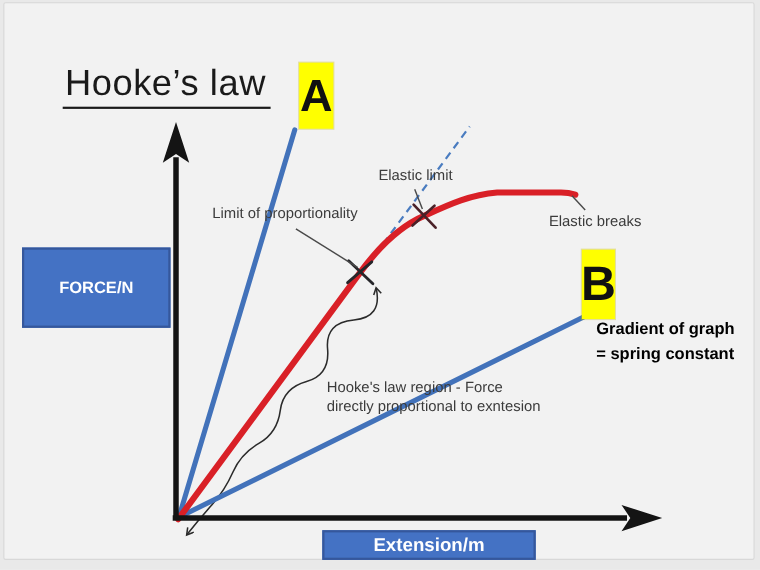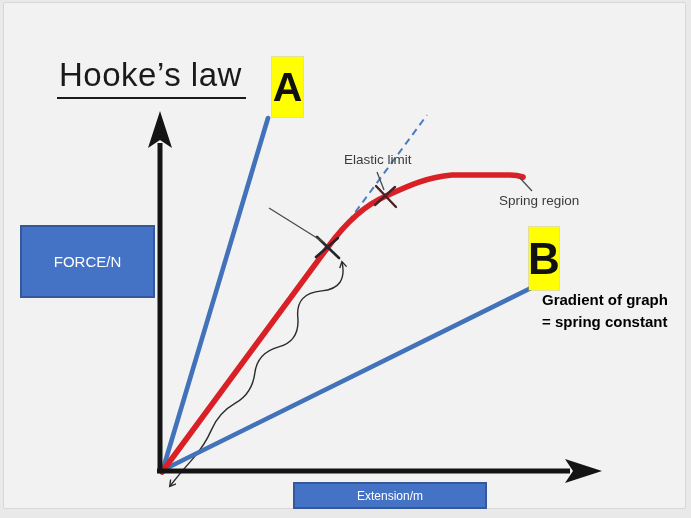--- a/index.html
+++ b/index.html
@@ -34,24 +34,24 @@
     border-bottom:2px solid var(--title-color);padding:0 4px 3px 2px;letter-spacing:.5px;
   }
   .tag{
     background:var(--highlight);color:#111;display:flex;align-items:center;justify-content:center;
     font-weight:600;box-shadow:0 0 0 1px rgba(200,190,0,.35);
   }
   .tag-a{left:272px;top:57px;width:31px;height:60px;font-size:41px;}
   .tag-b{left:529px;top:227px;width:30px;height:63px;font-size:44px;}
   .axis-box{
     background:var(--box-fill);border:2px solid var(--box-border);color:var(--box-text);
-    display:flex;align-items:center;justify-content:center;font-weight:400;box-sizing:border-box;
+    display:flex;align-items:center;justify-content:center;font-weight:700;box-sizing:border-box;
   }
   .force-box{left:20px;top:225px;width:135px;height:73px;font-size:15px;}
-  .extension-box{left:293px;top:482px;width:194px;height:27px;font-size:12px;}
+  .extension-box{left:293px;top:482px;width:194px;height:27px;font-size:17px;}
   .note{color:var(--annotation-text);font-size:13.5px;white-space:pre-line;line-height:1.3;}
   .limit-label{left:193px;top:185px;}
   .elastic-label{left:344px;top:151px;}
   .spring-label{left:499px;top:192px;}
   .gradient-note{left:542px;top:289px;font-size:15px;font-weight:700;color:#000000;line-height:1.45;}
   .hookes-note{left:297px;top:343px;line-height:1.35;}
 </style>
 </head>
 <body>
 
@@ -95,17 +95,20 @@
   </svg>
 
   <div class="abs title">Hooke’s law</div>
 
   <div class="abs tag tag-a">A</div>
   <div class="abs tag tag-b">B</div>
 
   <div class="abs axis-box force-box">FORCE/N</div>
   <div class="abs axis-box extension-box">Extension/m</div>
 
+  <div class="abs note limit-label">Limit of proportionality</div>
   <div class="abs note elastic-label">Elastic limit</div>
-  <div class="abs note spring-label">Spring region</div>
+  <div class="abs note spring-label">Elastic breaks</div>
   <div class="abs note gradient-note">Gradient of graph
 = spring constant</div>
+  <div class="abs note hookes-note">Hooke's law region - Force
+directly proportional to exntesion</div>
 </div>
 
 </body></html>

